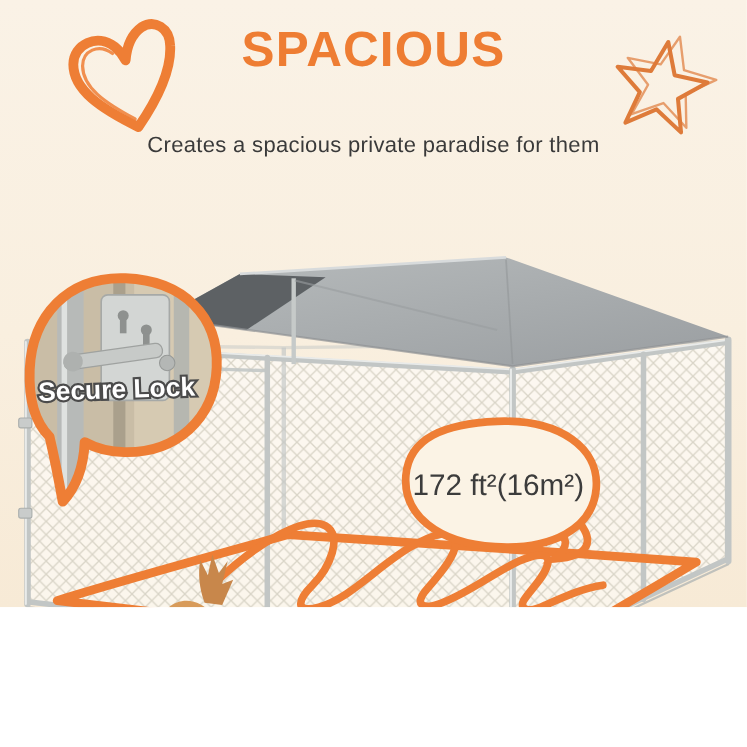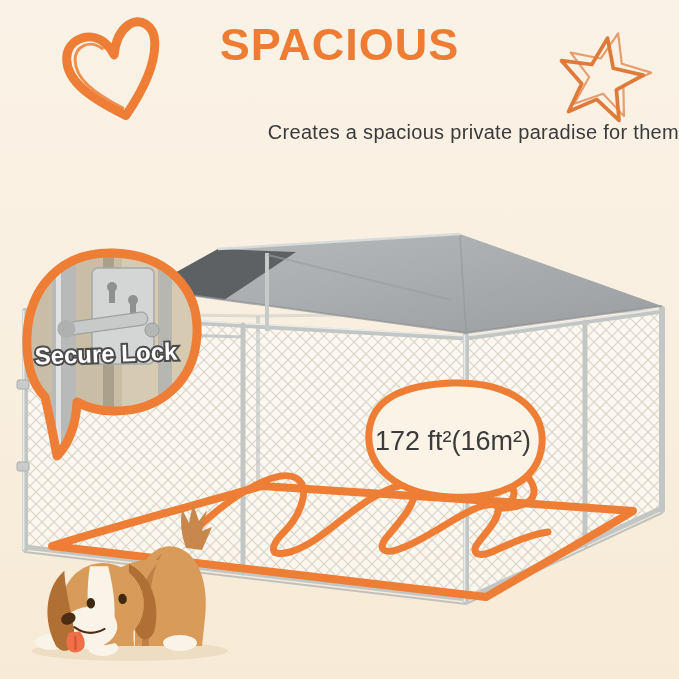--- a/index.html
+++ b/index.html
@@ -1,27 +1,27 @@
 <!DOCTYPE html>
 <html><head>
 <meta charset="utf-8">
 <style>
   html,body{margin:0;padding:0;}
   .stage{
-    position:relative; width:679px; height:679px; overflow:hidden;
+    position:relative; width:679px; height:552px; overflow:hidden;
     background:linear-gradient(180deg,#FAF2E6 0%,#F9EFDF 55%,#F7EAD6 100%);
     font-family:"Liberation Sans", sans-serif;
   }
   .hdr-title{
     position:absolute; top:22px; left:0; right:0; text-align:center;
     color:#EE7D33; font-weight:bold; font-size:45px; line-height:1.04;
     letter-spacing:1px;
   }
   .hdr-sub{
-    position:absolute; top:121px; left:0; right:0; text-align:right;
+    position:absolute; top:121px; left:0; right:0; text-align:center;
     color:#3A3A3A; font-size:20px; letter-spacing:.3px; font-weight:500;
   }
   .doodle{position:absolute;}
   .scene{position:absolute; left:0; top:0;}
   svg text{font-family:"Liberation Sans", sans-serif;}
 </style>
 </head>
 <body>
 
 <div class="stage">

